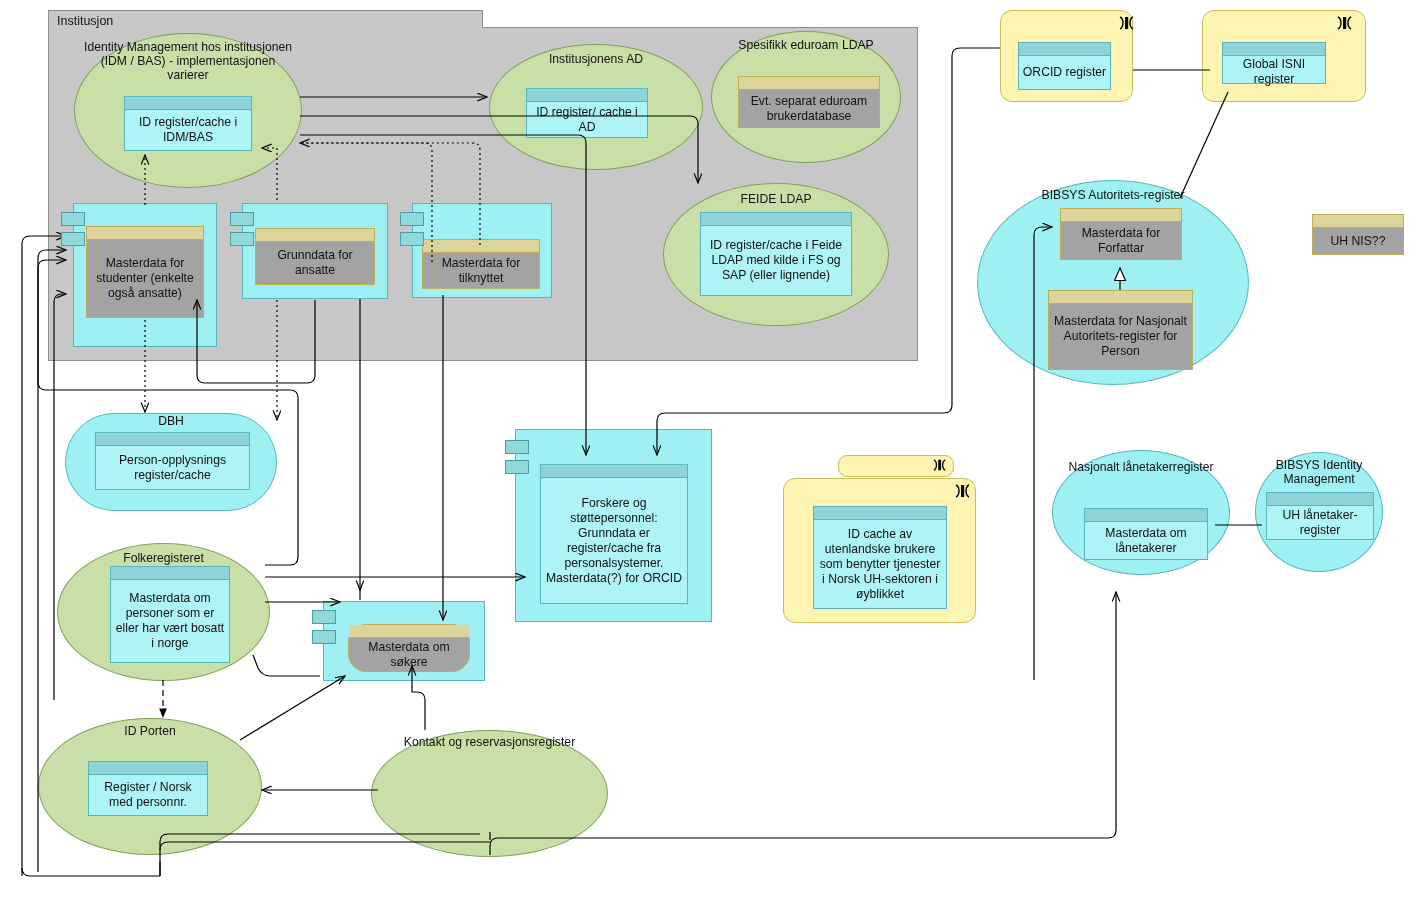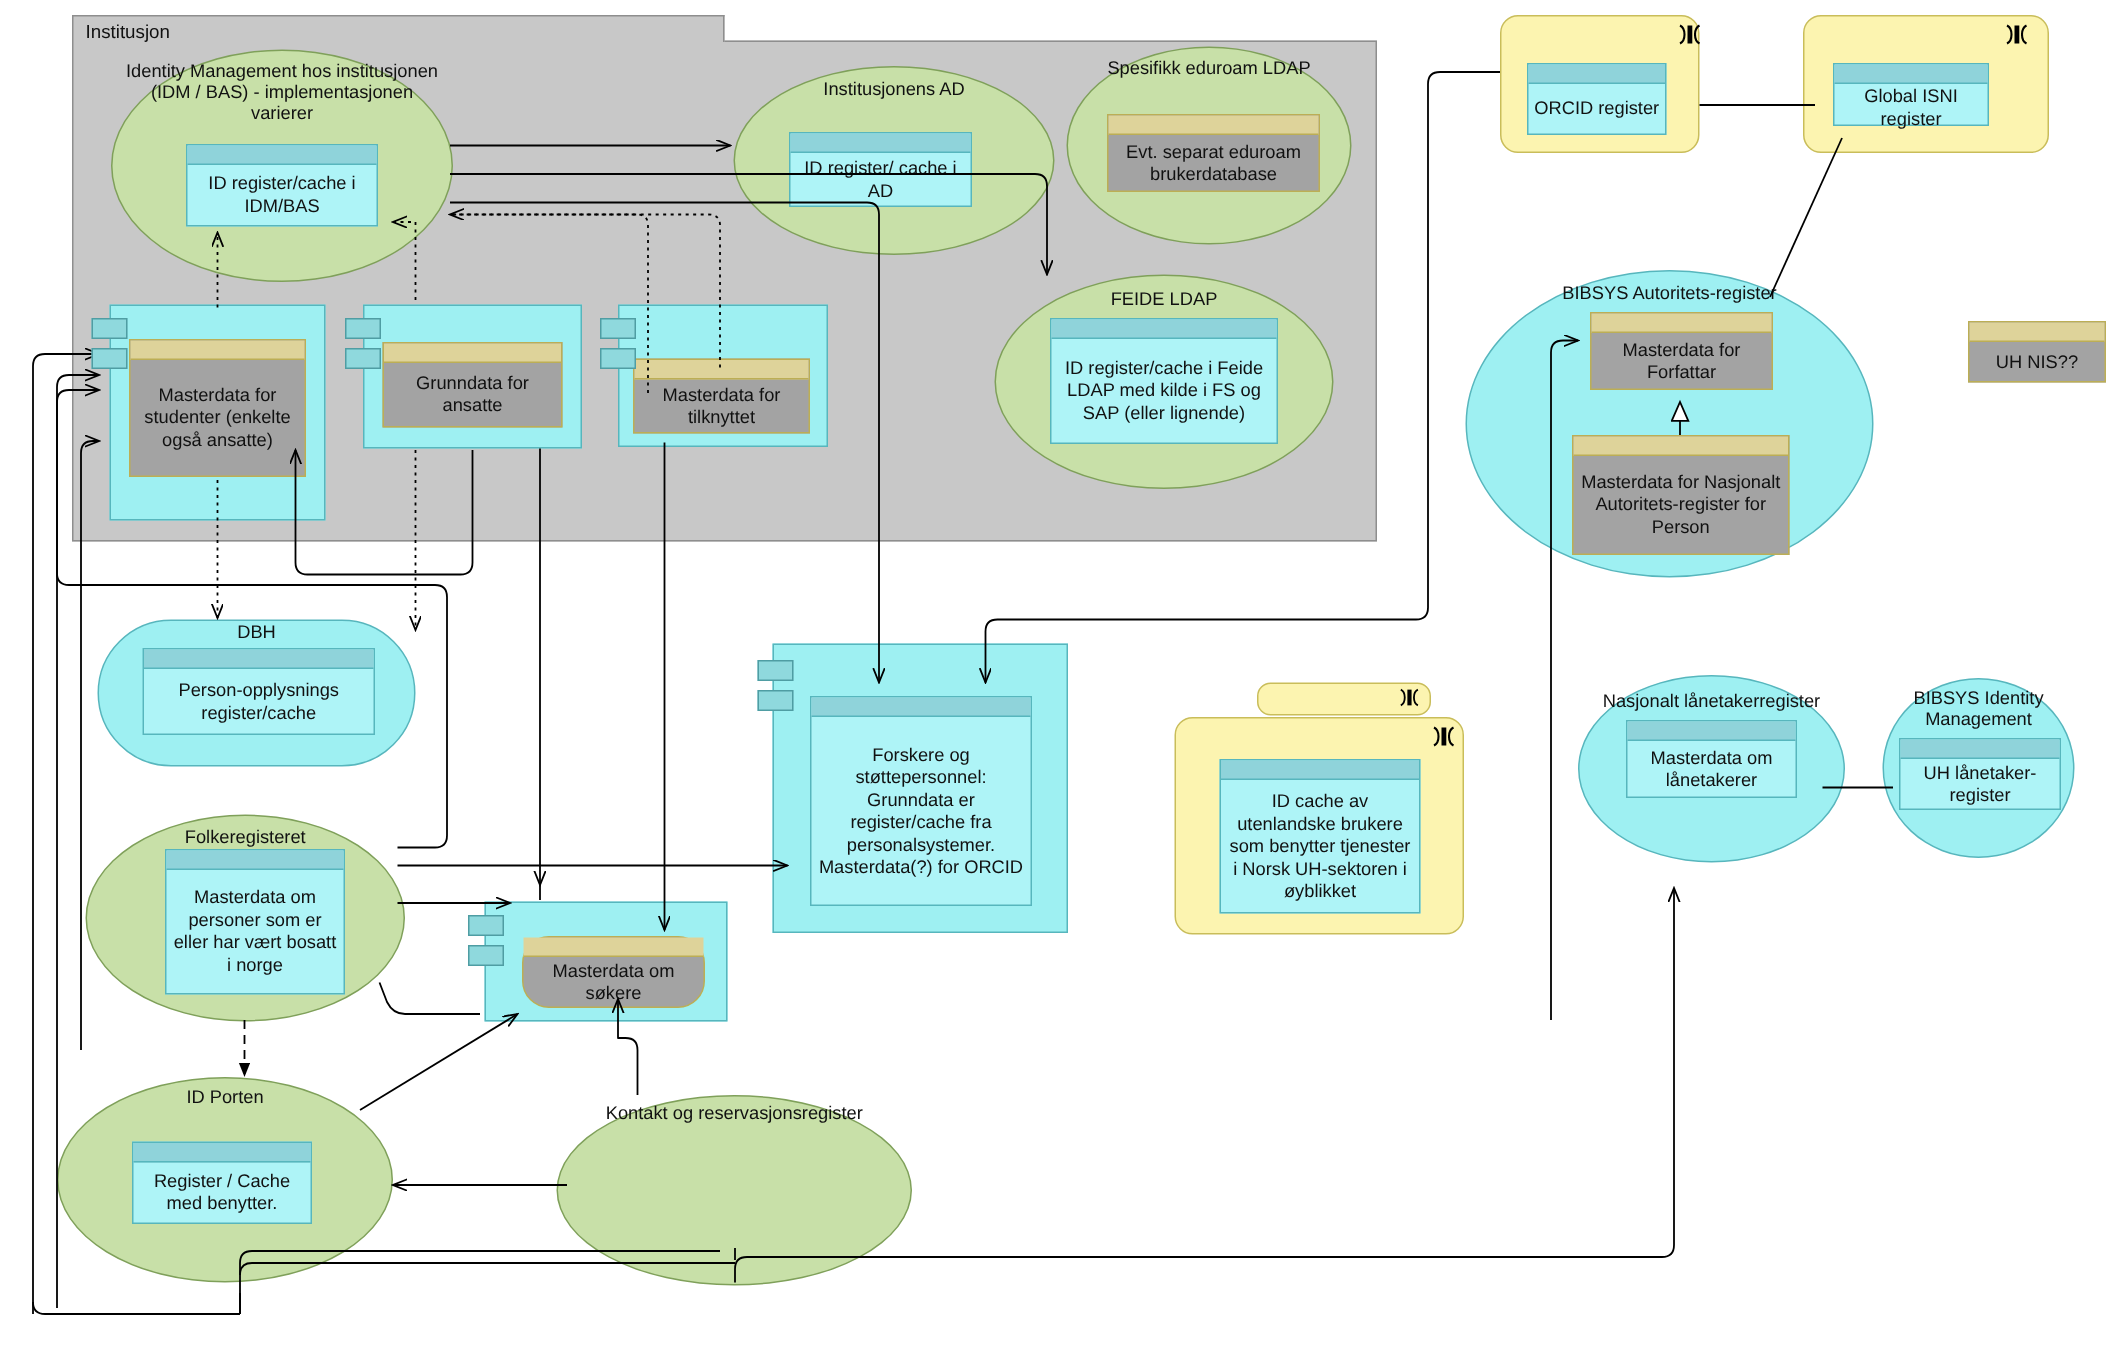--- a/index.html
+++ b/index.html
@@ -355,21 +355,21 @@
     <div class="hdr"></div>
     <div class="body">Masterdata om personer som er eller har vært bosatt i norge</div>
   </div>
 
   <div class="ell" style="left:38px;top:718px;width:224px;height:137px;"></div>
   <div class="ell-title" style="left:38px;top:724px;width:224px;">
     <span>ID Porten</span>
   </div>
   <div class="ent" style="left:88px;top:761px;width:120px;height:55px;">
     <div class="hdr"></div>
-    <div class="body">Register / Cache med benytter.</div>
+    <div class="body">Register / Norsk med personnr.</div>
   </div>
 
   <div class="comp" style="left:323px;top:601px;width:162px;height:80px;"></div>
   <div class="comp-tab" style="left:312px;top:610px;"></div>
   <div class="comp-tab" style="left:312px;top:630px;"></div>
   <div class="comp-title" style="left:323px;top:605px;width:162px;">
     <span>Samordna Opptak</span>
   </div>
   <div class="ent yel" style="left:348px;top:624px;width:122px;height:48px;border-radius:18px;">
     <div class="hdr"></div>
@@ -459,21 +459,21 @@
   </svg>
   <div class="ent" style="left:813px;top:506px;width:134px;height:103px;">
     <div class="hdr"></div>
     <div class="body">ID cache av utenlandske brukere som benytter tjenester i Norsk UH-sektoren i øyblikket</div>
   </div>
 
   <div class="ell cyan" style="left:1052px;top:450px;width:178px;height:125px;"></div>
   <div class="ell-title" style="left:1052px;top:460px;width:178px;">
     <span>Nasjonalt lånetakerregister</span>
   </div>
-  <div class="ent" style="left:1084px;top:480px;width:114px;height:52px;">
+  <div class="ent" style="left:1084px;top:508px;width:124px;height:52px;">
     <div class="hdr"></div>
     <div class="body">Masterdata om lånetakerer</div>
   </div>
 
   <div class="ell cyan" style="left:1255px;top:452px;width:128px;height:120px;"></div>
   <div class="ell-title" style="left:1253px;top:458px;width:132px;">
     <span>BIBSYS Identity Management</span>
   </div>
   <div class="ent" style="left:1266px;top:492px;width:108px;height:48px;">
     <div class="hdr"></div>

